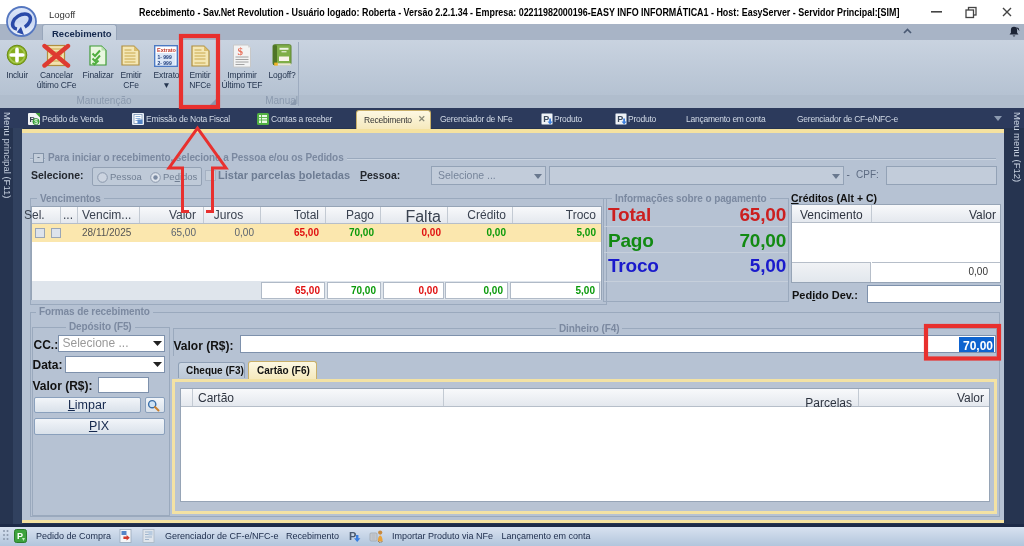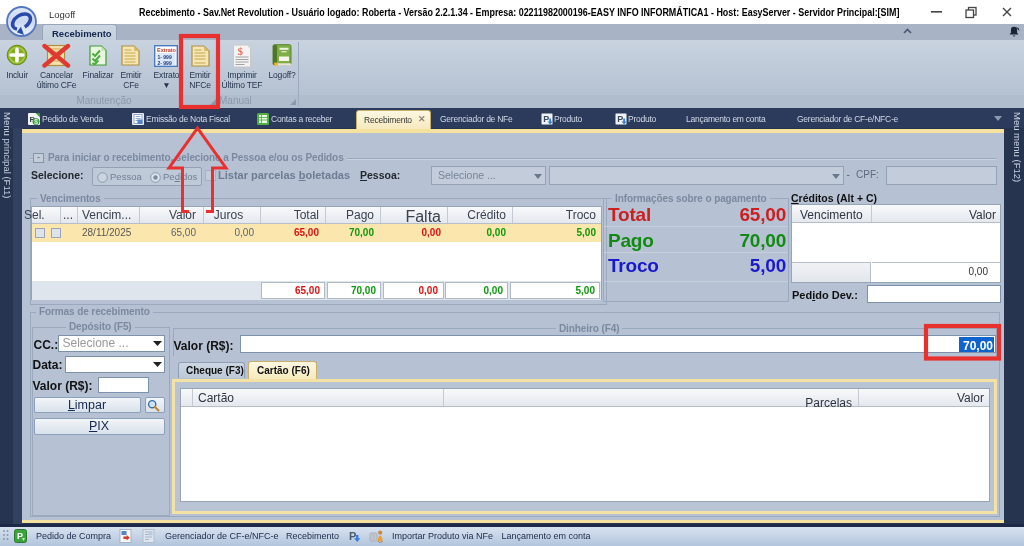--- a/index.html
+++ b/index.html
@@ -36,21 +36,21 @@
     <path d="M7 1 a3.6 3.6 0 0 1 3.6 3.6 v3.2 l1.6 2.2 h-10.4 l1.6 -2.2 v-3.2 A3.6 3.6 0 0 1 7 1 z" fill="#1c2436"></path>
     <path d="M5.4 11 a1.7 1.7 0 0 0 3.2 0 z" fill="#1c2436"></path>
     <path d="M10.6 1.2 l2.6 2.6 M13.4 6 l-1 -3.8 -3 -0.8 z" fill="#1c2436" stroke="none"></path>
   </svg>
 
 <div class="ab" style="left:0;top:40px;width:1024px;height:55px;background:linear-gradient(#c9d3e0,#b5c2d2)"></div>
 <div class="ab" style="left:0;top:95px;width:1024px;height:13px;background:#b0bdcd"></div>
 <div class="ab" style="left:219px;top:42px;width:1px;height:64px;background:#9dabbf"></div>
 <div class="ab" style="left:298px;top:42px;width:1px;height:64px;background:#9dabbf"></div>
 <div class="ab" style="left:0;top:95px;width:208px;text-align:center;color:#8a99ae;font-size:10px">Manutenção</div>
-<div class="ab" style="left:219px;top:95px;width:79px;text-align:left;color:#8a99ae;font-size:10px">Manual</div>
+<div class="ab" style="left:219px;top:95px;width:79px;text-align:right;color:#8a99ae;font-size:10px">Manual</div>
 <svg class="ab" style="left:210px;top:99px" width="6" height="6">
     <path d="M6 0 V6 H0 z" fill="#8a99ae"></path>
   </svg>
 <svg class="ab" style="left:290px;top:99px" width="6" height="6">
     <path d="M6 0 V6 H0 z" fill="#8a99ae"></path>
   </svg>
 <div id="icons">
 
 <svg class="ab" style="left:6px;top:44px" width="22" height="22" viewBox="0 0 22 22">
 <circle cx="11" cy="11" r="9.8" fill="#86ac1d" stroke="#6a8c12" stroke-width="1"></circle>

